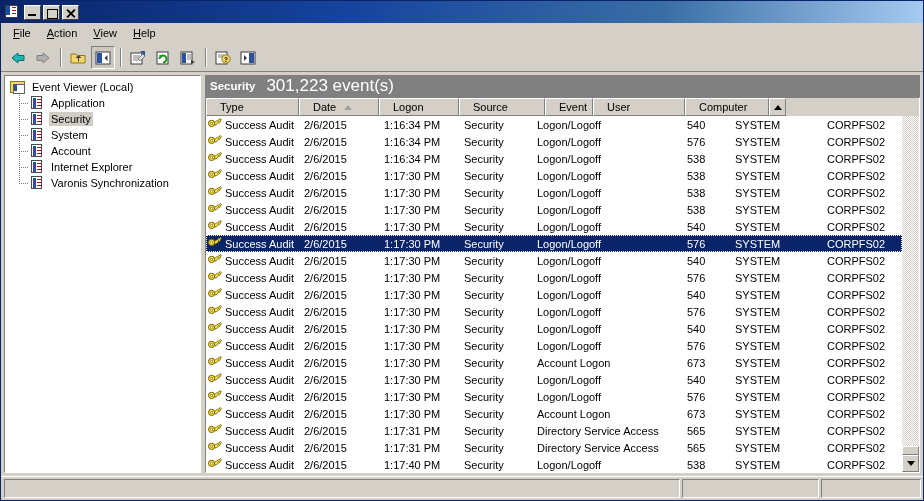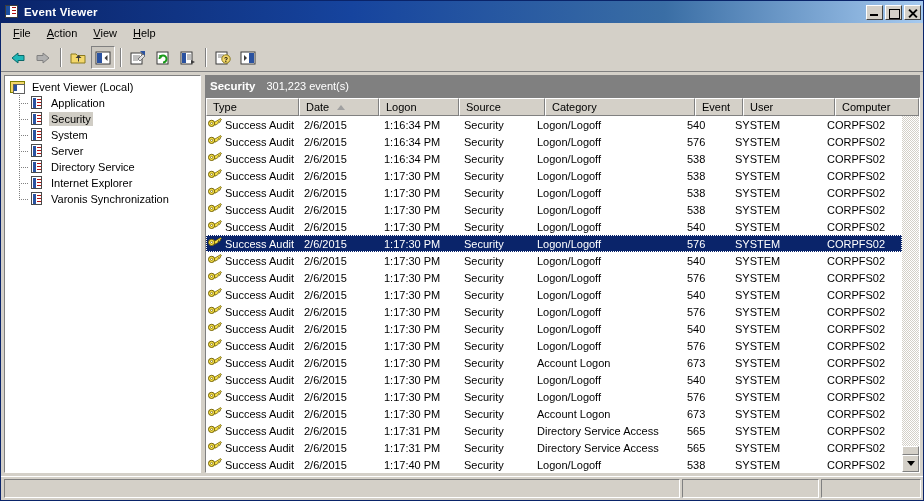--- a/index.html
+++ b/index.html
@@ -218,42 +218,42 @@
     background: #d4d0c8;
   }
   #list-header-bar {
     position: absolute; left: 0; top: 0;
     width: 715px; height: 22px;
     background: #808080;
     display: flex; align-items: center;
     padding-left: 5px; color: #ffffff;
   }
   #list-header-bar .lh-title { font-weight: bold; font-size: 11.5px; margin-right: 11px; }
-  #list-header-bar .lh-count { font-size: 11px; }
+  #list-header-bar .lh-count { font-size: 17px; }
 
   #listview {
     position: absolute; left: 0; top: 22px;
     width: 715px; height: 376px;
     background: #ffffff;
     border: 1px solid;
     border-color: #808080 #ffffff #ffffff #808080;
     overflow: hidden;
   }
   #colheader {
     display: flex; height: 18px;
     background: #d4d0c8;
     position: relative;
   }
   .col-h {
     height: 18px;
     background: #d4d0c8;
     border: 1px solid;
     border-color: #ffffff #808080 #808080 #ffffff;
     display: flex; align-items: center;
-    padding-left: 6px;
+    padding-left: 13px;
     font-size: 11px; color: #000;
     cursor: default;
     overflow: hidden;
     white-space: nowrap;
     flex: 0 0 auto;
     box-sizing: border-box;
   }
   .sort-asc {
     width: 0; height: 0; margin-left: 8px;
     border-left: 4px solid transparent;
@@ -369,21 +369,20 @@
 <body>
 
 <div id="window">
 
   <div id="titlebar">
     <div class="tb-icon">
       <div class="evicon-outer"></div>
       <div class="evicon-bar"></div>
       <div class="evicon-dots"></div>
     </div>
-    <div class="tb-title">Event Viewer</div>
     <div class="tb-buttons">
       <div class="tb-btn tb-min"></div>
       <div class="tb-btn tb-max"></div>
       <div class="tb-btn tb-close"></div>
     </div>
   </div>
 
   <div id="menubar">
     <div class="menu-item"><u>F</u>ile</div>
     <div class="menu-item"><u>A</u>ction</div>
@@ -492,28 +491,21 @@
             <div class="log-icon">
               <div class="log-page"></div>
             </div>
             <span class="tree-label">System</span>
           </div>
           <div class="tree-node">
             <div class="tree-indent"></div>
             <div class="log-icon">
               <div class="log-page"></div>
             </div>
-            <span class="tree-label">Server</span>
-          </div>
-          <div class="tree-node">
-            <div class="tree-indent"></div>
-            <div class="log-icon">
-              <div class="log-page"></div>
-            </div>
-            <span class="tree-label">Directory Service</span>
+            <span class="tree-label">Account</span>
           </div>
           <div class="tree-node">
             <div class="tree-indent"></div>
             <div class="log-icon">
               <div class="log-page"></div>
             </div>
             <span class="tree-label">Internet Explorer</span>
           </div>
           <div class="tree-node last">
             <div class="tree-indent"></div>
@@ -540,23 +532,20 @@
             </div>
             <div class="col-h" style="width: 80px;">
               <span>Date</span>
               <span class="sort-asc"></span>
             </div>
             <div class="col-h" style="width: 80px;">
               <span>Logon</span>
             </div>
             <div class="col-h" style="width: 86px;">
               <span>Source</span>
-            </div>
-            <div class="col-h" style="width: 150px;">
-              <span>Category</span>
             </div>
             <div class="col-h" style="width: 48px;">
               <span>Event</span>
             </div>
             <div class="col-h" style="width: 92px;">
               <span>User</span>
             </div>
             <div class="col-h" style="width: 84px;">
               <span>Computer</span>
             </div>

